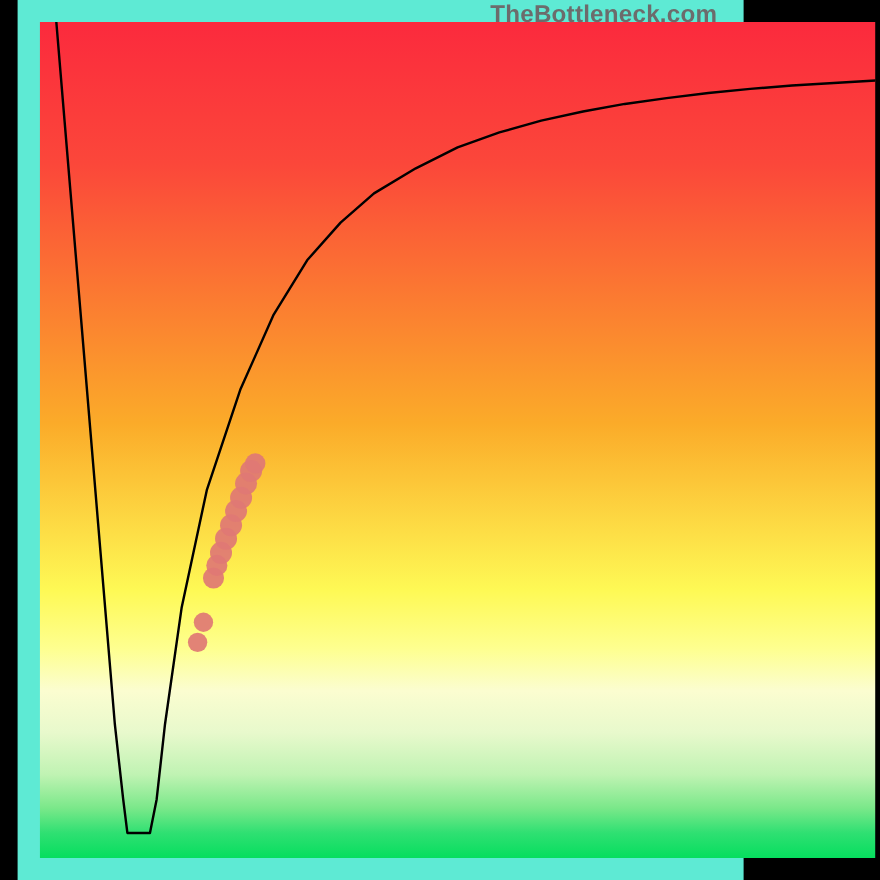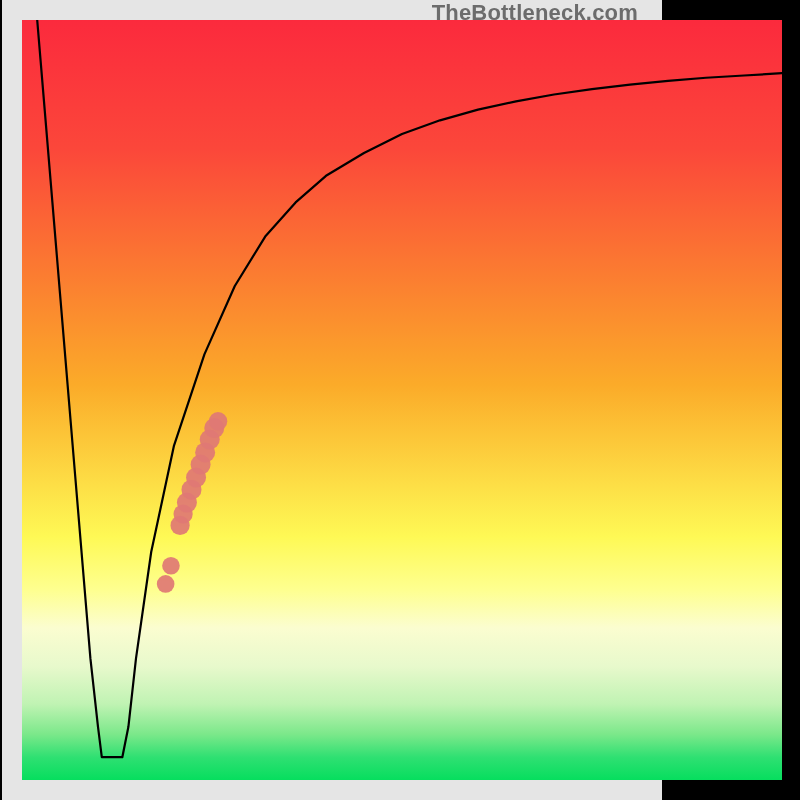--- a/index.html
+++ b/index.html
@@ -5,25 +5,25 @@
   html, body {
     margin: 0;
     padding: 0;
     width: 800px;
     height: 800px;
     overflow: hidden;
     background: #000;
   }
   .frame {
     position: absolute;
-    left: 2px;
+    left: 16px;
     top: 0;
     width: 660px;
     height: 800px;
-    background: #e5e5e5;
+    background: #5eead4;
   }
   .plot {
     position: absolute;
     left: 20px;
     top: 20px;
     width: 760px;
     height: 760px;
     overflow: hidden;
   }
   .watermark {

